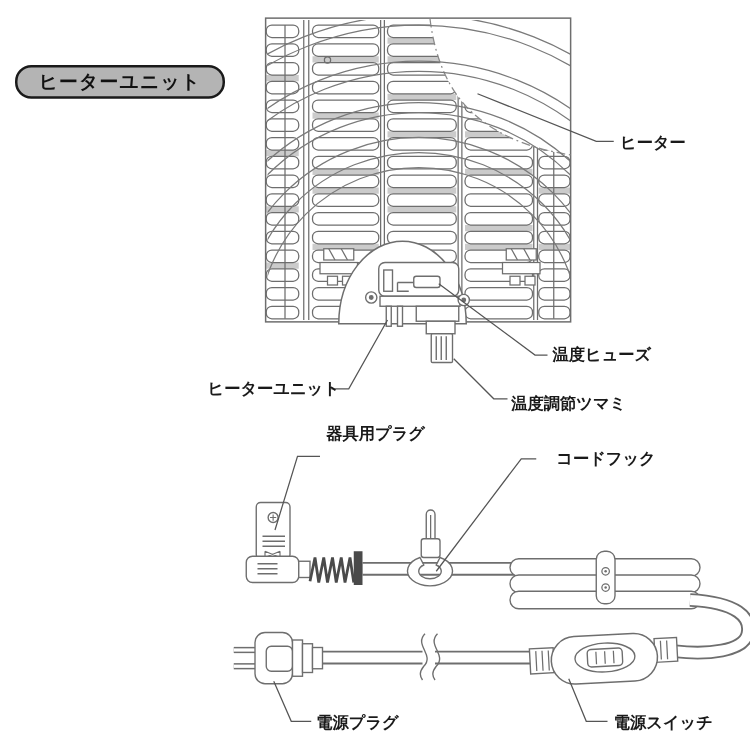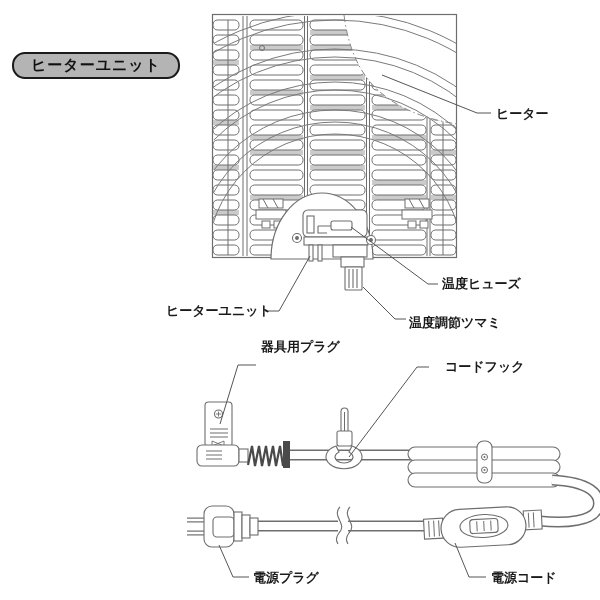--- a/index.html
+++ b/index.html
@@ -294,14 +294,14 @@
 
 <div class="badge b1">ヒーターユニット</div>
 
 <span class="lbl" style="left:496px;top:107px">ヒーター</span>
 <span class="lbl" style="left:442px;top:277px">温度ヒューズ</span>
 <span class="lbl" style="left:166px;top:304px">ヒーターユニット</span>
 <span class="lbl" style="left:409px;top:316px">温度調節ツマミ</span>
 <span class="lbl" style="left:261px;top:340px">器具用プラグ</span>
 <span class="lbl" style="left:445px;top:360px">コードフック</span>
 <span class="lbl" style="left:253px;top:571px">電源プラグ</span>
-<span class="lbl" style="left:491px;top:571px">電源コード</span>
+<span class="lbl" style="left:491px;top:571px">電源スイッチ</span>
 </div>
 
 </body></html>

